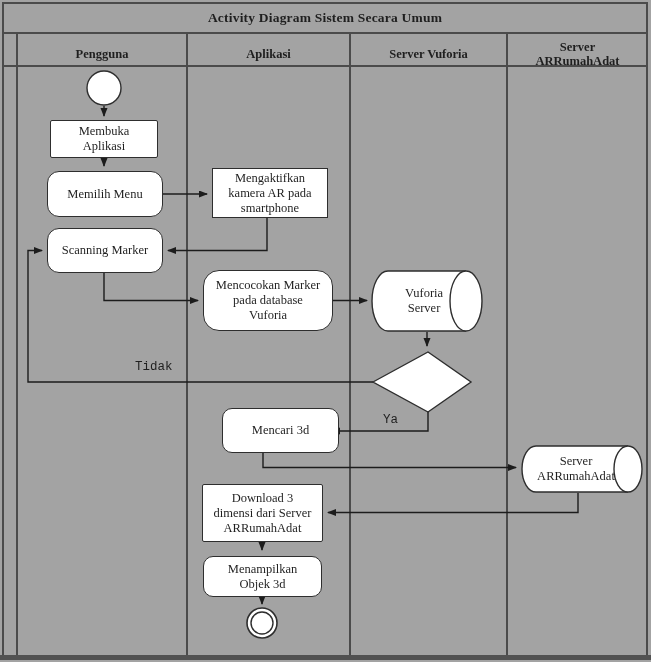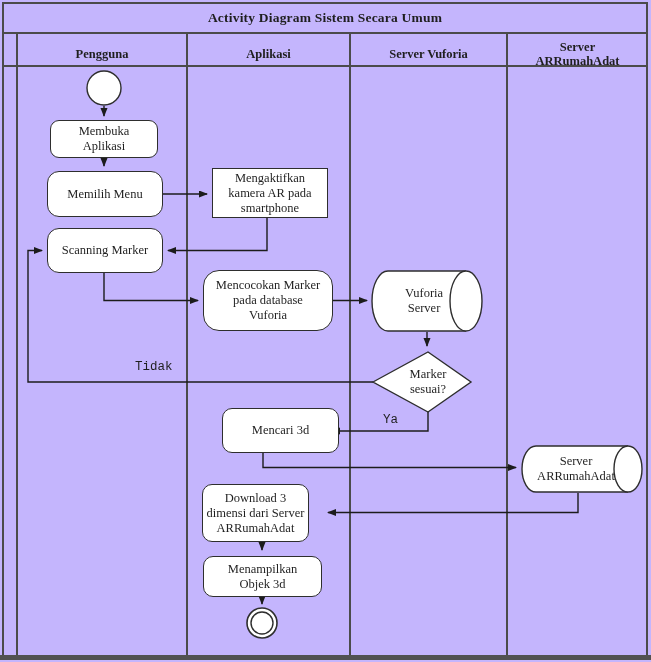--- a/index.html
+++ b/index.html
@@ -1,17 +1,17 @@
 <!DOCTYPE html>
 <html><head>
 <meta charset="utf-8">
 <style>
   html,body{margin:0;padding:0;background:#fff;}
   .stage{
-    position:relative;width:651px;height:662px;background:#c4b5fd;overflow:hidden;
+    position:relative;width:651px;height:662px;background:#a3a3a3;overflow:hidden;
     font-family:"Liberation Serif","DejaVu Serif",serif;color:#1f1f1f;
   }
   .frame{position:absolute;left:2px;top:2px;width:642px;height:651px;border:2px solid #4b4b4b;}
   .bottom-bar{position:absolute;left:0;top:655px;width:651px;height:5px;background:#515151;}
   .hline{position:absolute;height:2px;background:#4b4b4b;}
   .vline{position:absolute;width:2px;background:#4b4b4b;}
   .title-cell{
     position:absolute;left:4px;top:4px;width:642px;height:28px;
     display:flex;align-items:center;justify-content:center;
     font-weight:bold;font-size:13.5px;letter-spacing:.2px;
@@ -90,40 +90,38 @@
     </g>
 
     <polygon points="373,382 428,352 471,382 428,412" fill="#fff" stroke="#2e2e2e" stroke-width="1.4"></polygon>
 
     <g>
       <circle cx="262" cy="623" r="15" fill="#fff" stroke="#2e2e2e" stroke-width="1.6"></circle>
       <circle cx="262" cy="623" r="11" fill="#fff" stroke="#2e2e2e" stroke-width="1.4"></circle>
     </g>
   </svg>
 
-  <div class="node" style="left:50px;top:120px;width:108px;height:38px;border-radius:9px;">Membuka
+  <div class="node" style="left:50px;top:120px;width:108px;height:38px;border-radius:2px;">Membuka
 Aplikasi</div>
   <div class="node" style="left:47px;top:171px;width:116px;height:46px;border-radius:12px;">Memilih Menu</div>
   <div class="node" style="left:47px;top:228px;width:116px;height:45px;border-radius:12px;">Scanning Marker</div>
   <div class="node" style="left:212px;top:168px;width:116px;height:50px;border-radius:0;">Mengaktifkan
 kamera AR pada
 smartphone</div>
   <div class="node" style="left:203px;top:270px;width:130px;height:61px;border-radius:16px;">Mencocokan Marker
 pada database
 Vuforia</div>
   <div class="node" style="left:222px;top:408px;width:117px;height:45px;border-radius:10px;">Mencari 3d</div>
-  <div class="node" style="left:202px;top:484px;width:107px;height:58px;border-radius:10px;">Download 3
+  <div class="node" style="left:202px;top:484px;width:121px;height:58px;border-radius:2px;">Download 3
 dimensi dari Server
 ARRumahAdat</div>
   <div class="node" style="left:203px;top:556px;width:119px;height:41px;border-radius:10px;">Menampilkan
 Objek 3d</div>
 
   <div class="txt" style="left:376px;top:272px;width:96px;height:58px;">Vuforia
 Server</div>
-  <div class="txt" style="left:378px;top:354px;width:100px;height:55px;">Marker
-sesuai?</div>
   <div class="txt" style="left:520px;top:446px;width:112px;height:46px;">Server
 ARRumahAdat</div>
 
   <div class="edge-label" style="left:135px;top:360px;">Tidak</div>
   <div class="edge-label" style="left:383px;top:413px;">Ya</div>
 
 </div>
 
 </body></html>

